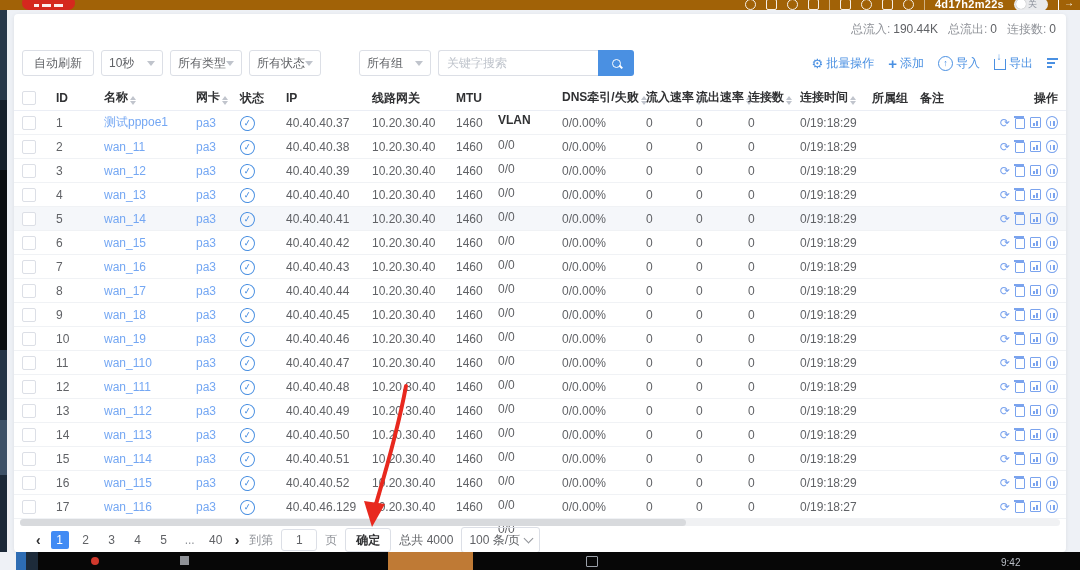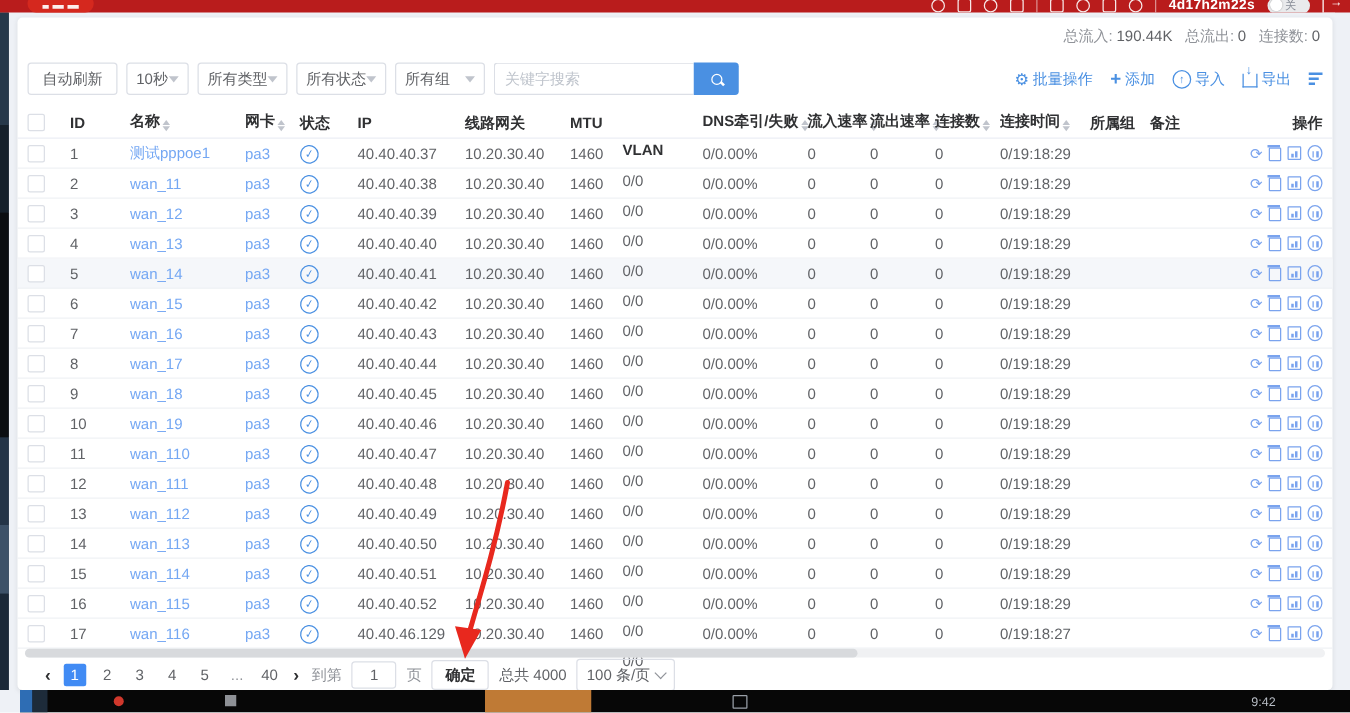--- a/index.html
+++ b/index.html
@@ -4,21 +4,21 @@
 <style>
   html,body{margin:0;padding:0;}
   body{
     width:1080px;height:570px;position:relative;overflow:hidden;
     background:#eef1f6;
     font-family:"Liberation Sans","DejaVu Sans",sans-serif;
     color:#606266;font-size:12px;
     -webkit-font-smoothing:antialiased;
   }
   
-  .topbar{position:absolute;left:0;top:0;width:1080px;height:10px;background:#b91c1c;overflow:hidden;z-index:5;}
+  .topbar{position:absolute;left:0;top:0;width:1080px;height:10px;background:#a16207;overflow:hidden;z-index:5;}
   .topbar-inner{position:absolute;right:12px;top:-7px;display:flex;align-items:center;gap:10px;height:22px;}
   .tb-blob{width:9px;height:9px;border:1.5px solid rgba(255,255,255,.9);border-radius:2px;}
   .tb-blob.round{border-radius:50%;}
   .tb-sep{width:1px;height:12px;background:rgba(255,255,255,.5);}
   .tb-time{color:#fff;font-size:11px;font-weight:bold;letter-spacing:.3px;}
   .tb-toggle{width:30px;height:13px;border-radius:7px;background:#e9eaec;display:flex;align-items:center;padding:0 2px;gap:2px;}
   .tb-knob{width:10px;height:10px;border-radius:50%;background:#fff;box-shadow:0 0 1px rgba(0,0,0,.4);}
   .tb-toggle-label{font-size:9px;color:#8a8f99;line-height:10px;}
   .icon-logout{position:relative;width:9px;height:11px;border:1.5px solid #fff;border-right:none;}
   .icon-logout::after{content:"\2192";position:absolute;right:-6px;top:-2px;font-size:10px;color:#fff;}
@@ -35,23 +35,23 @@
   .tabs-row{position:absolute;left:0;top:0;right:0;height:27px;border-bottom:1px solid #e4e7ed;display:flex;align-items:stretch;padding-left:8px;}
   .tab{display:flex;align-items:center;padding:0 14px;font-size:13px;color:#303133;cursor:pointer;border-bottom:2px solid transparent;box-sizing:border-box;}
   .tab.active{color:#3d87f5;border-bottom-color:#3d87f5;}
   .stats{position:absolute;right:10px;top:7px;display:flex;gap:10px;font-size:12px;color:#909399;}
   .stats b{font-weight:normal;color:#606266;margin-left:3px;}
   
   .filter-row{position:absolute;left:8px;right:8px;top:36px;height:26px;display:flex;align-items:center;gap:7px;}
   .btn-plain{height:26px;line-height:24px;padding:0 11px;border:1px solid #dcdfe6;border-radius:3px;background:#fff;color:#606266;font-size:12px;box-sizing:border-box;cursor:pointer;}
   .sel{height:26px;border:1px solid #dcdfe6;border-radius:3px;background:#fff;display:flex;align-items:center;justify-content:space-between;padding:0 7px;box-sizing:border-box;color:#606266;cursor:pointer;}
   .caret{width:0;height:0;border:4px solid transparent;border-top:5px solid #c0c4cc;margin-top:4px;}
-  .sel-interval{width:50px;}
+  .sel-interval{width:62px;}
   .sel-type,.sel-status{width:72px;}
-  .sel-group{width:72px;}
+  .sel-group{width:72px;margin-left:31px;}
   .search-wrap{display:flex;}
   .search-input{width:160px;height:26px;border:1px solid #dcdfe6;border-right:none;border-radius:3px 0 0 3px;box-sizing:border-box;padding:0 8px;font-size:12px;color:#606266;outline:none;font-family:inherit;}
   .search-input::placeholder{color:#bfc4cc;}
   .search-btn{width:36px;height:26px;border:none;border-radius:0 3px 3px 0;background:#4a90e2;display:flex;align-items:center;justify-content:center;cursor:pointer;}
   .mag{width:7px;height:7px;border:1.5px solid #fff;border-radius:50%;position:relative;}
   .mag::after{content:"";position:absolute;width:4px;height:1.5px;background:#fff;transform:rotate(45deg);right:-3.5px;bottom:-1px;}
   .toolbar{margin-left:auto;display:flex;align-items:center;gap:14px;color:#4a90e2;font-size:12px;}
   .tool{display:flex;align-items:center;gap:3px;cursor:pointer;white-space:nowrap;}
   .gear{font-size:13px;line-height:13px;}
   .plus{font-size:15px;line-height:13px;font-weight:bold;}

